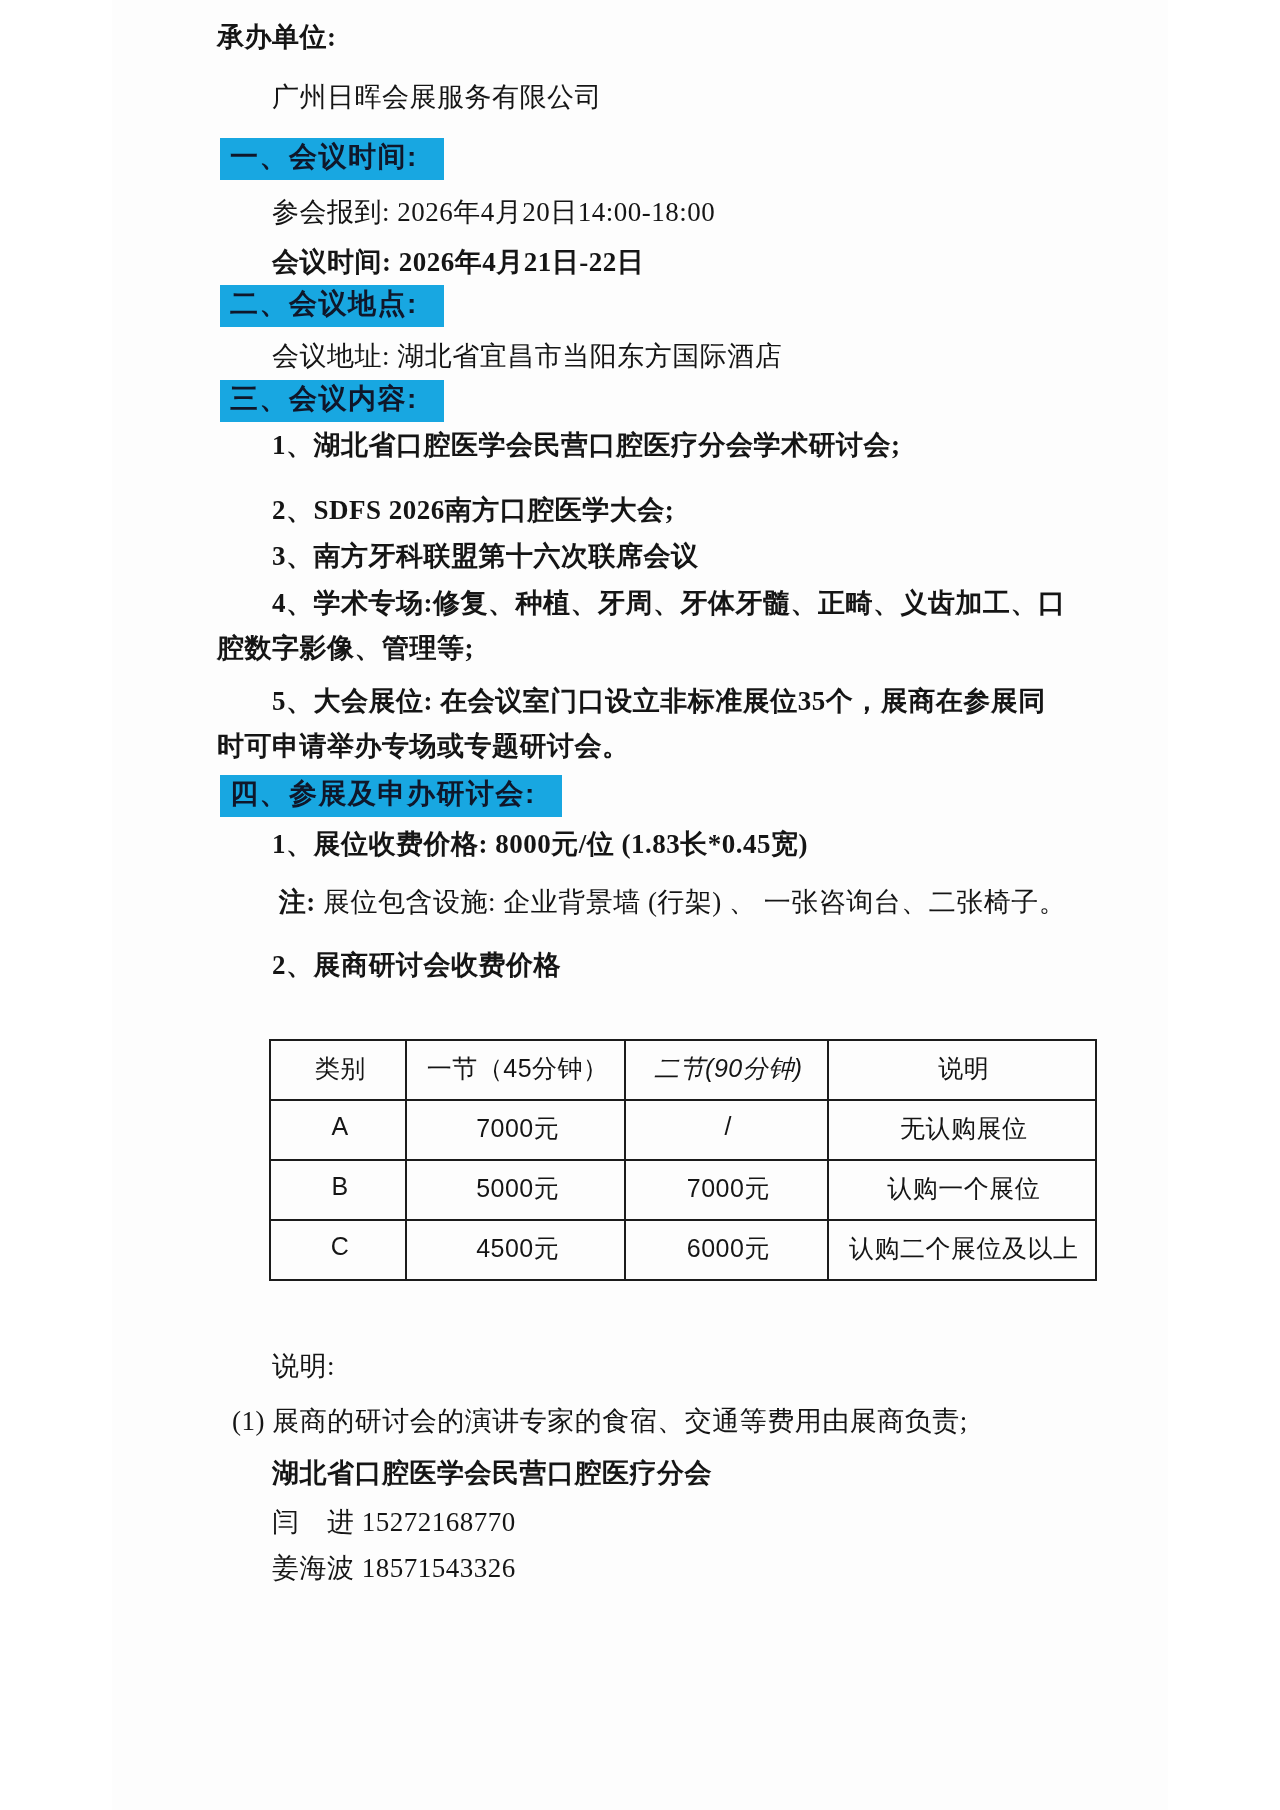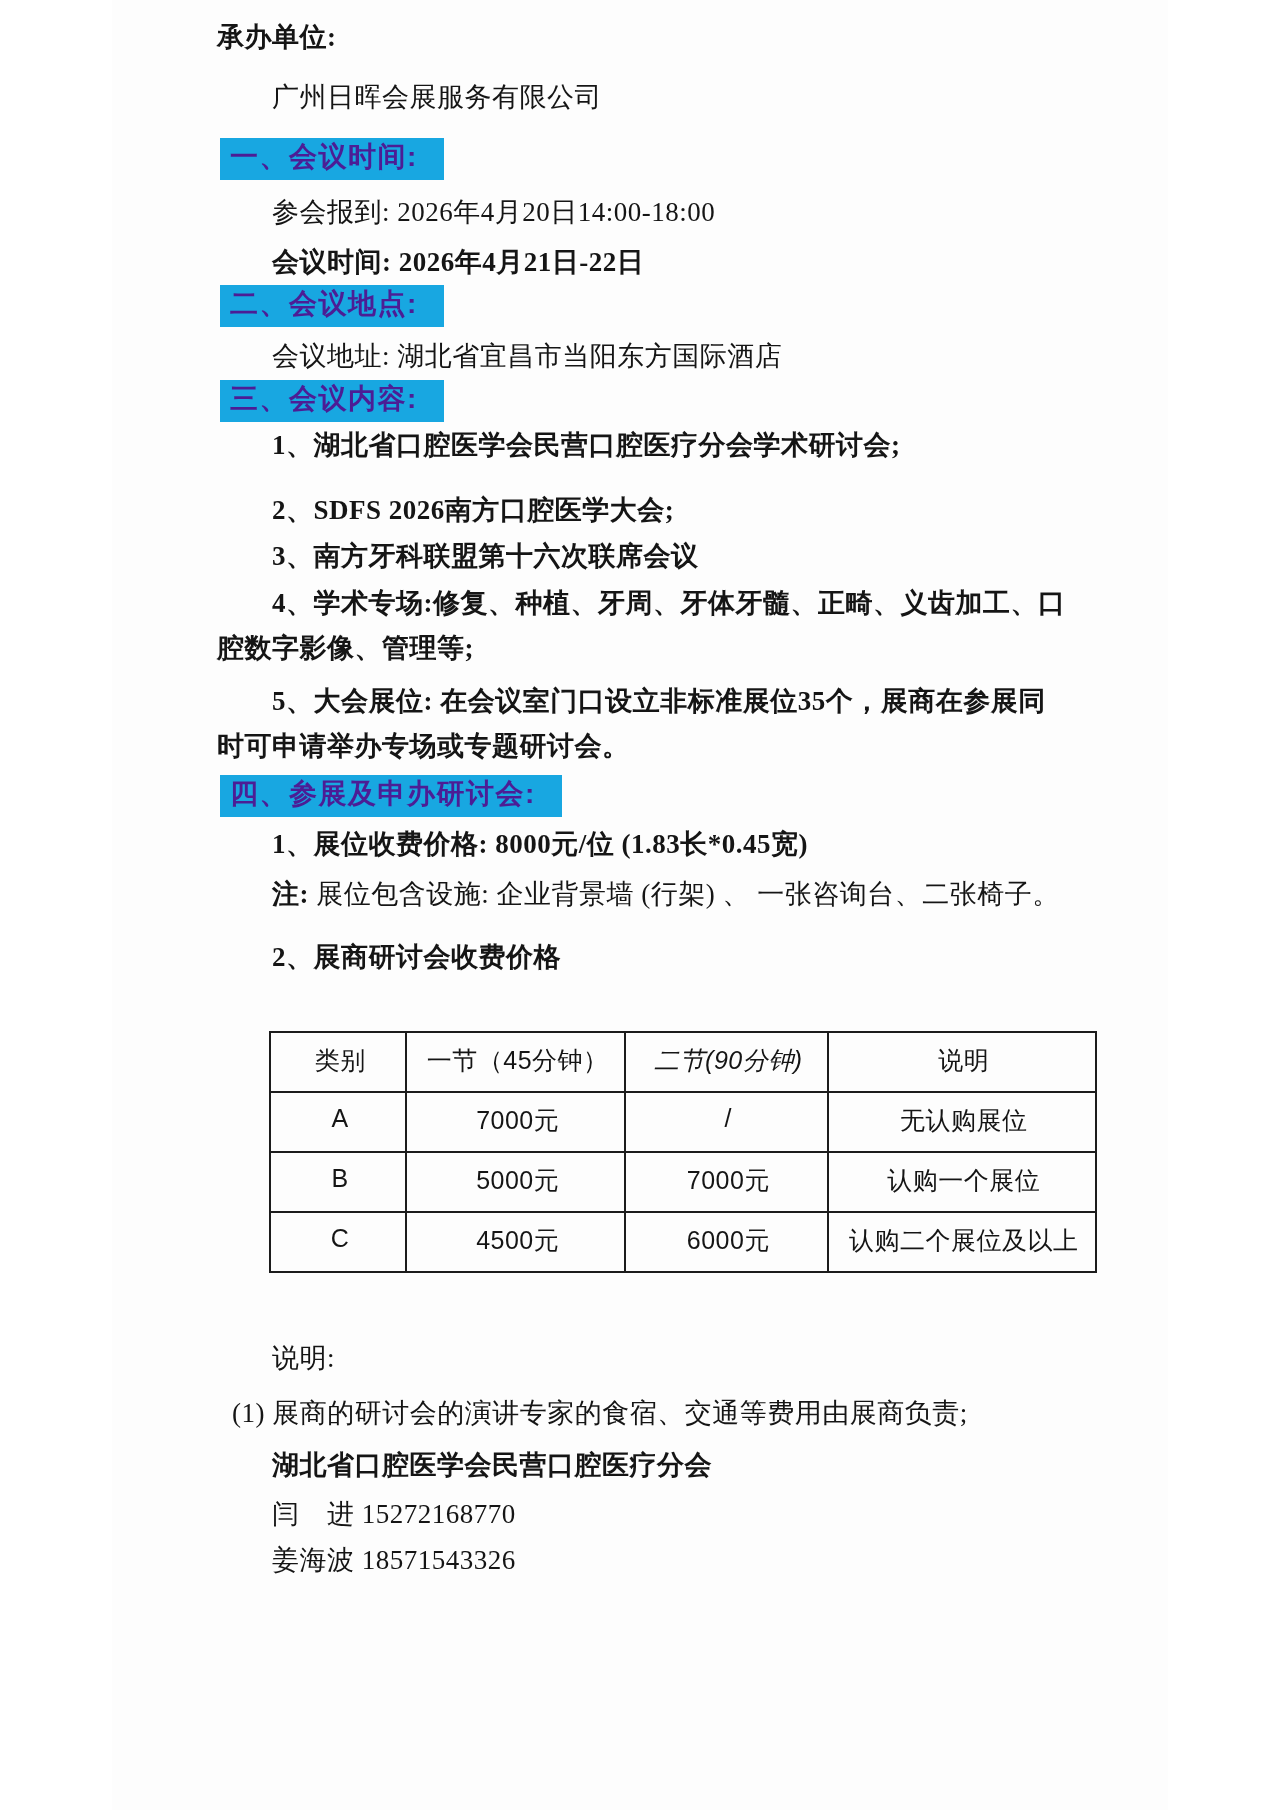--- a/index.html
+++ b/index.html
@@ -19,21 +19,21 @@
   }
   p { margin: 0; line-height: 46px; }
   .bold { font-weight: bold; }
   .indent { padding-left: 55px; }
   .hang { text-indent: 55px; font-weight: bold; }
   .wrap2 { max-width: 925px; line-height: 45px; }
   .barwrap { margin-left: 3px; }
   .bar {
     display: inline-block;
     background: #18a7e1;
-    color: #4c1d95;
+    color: #0f172a;
     font-family: "Liberation Sans", "DejaVu Sans", sans-serif;
     font-weight: bold;
     font-size: 28px;
     line-height: 33px;
     letter-spacing: 1.5px;
     padding: 2px 26px 7px 10px;
   }
   .mt-orgname  { margin-top: 14px; }
   .mt-bar1     { margin-top: 18px; }
   .mt-s1l1     { margin-top: 9px; }
@@ -41,21 +41,21 @@
   .mt-bar2     { margin-top: 0px; }
   .mt-s2l1     { margin-top: 6px; }
   .mt-bar3     { margin-top: 1px; }
   .mt-item1    { margin-top: 0px; }
   .mt-item2    { margin-top: 19px; }
   .mt-item3    { margin-top: 0px; }
   .mt-item4    { margin-top: 2px; }
   .mt-item5    { margin-top: 8px; }
   .mt-bar4     { margin-top: 6px; }
   .mt-price    { margin-top: 4px; }
-  .mt-note     { margin-top: 4px; }
+  .mt-note     { margin-top: 12px; text-align: center; }
   .mt-sub2     { margin-top: 17px; }
   .mt-table    { margin-top: 51px; }
   .mt-notes-t  { margin-top: 62px; }
   .mt-notes-1  { margin-top: 9px; }
   .mt-notes-2  { margin-top: 12px; }
   .mt-bar5     { margin-top: 21px; }
   .mt-s5org    { margin-top: 6px; }
   .mt-s5c1     { margin-top: 3px; }
   .mt-s5c2     { margin-top: 0px; }
   .note-list { margin-left: 15px; }

